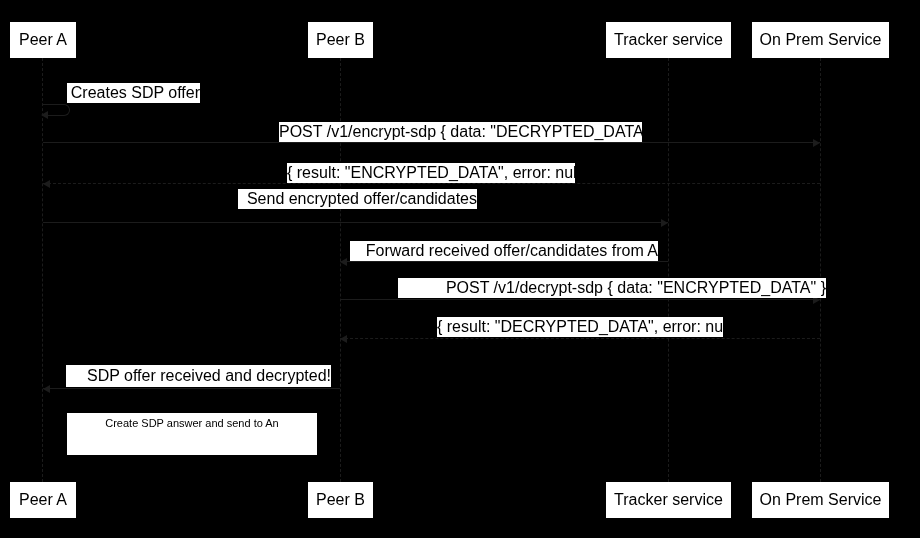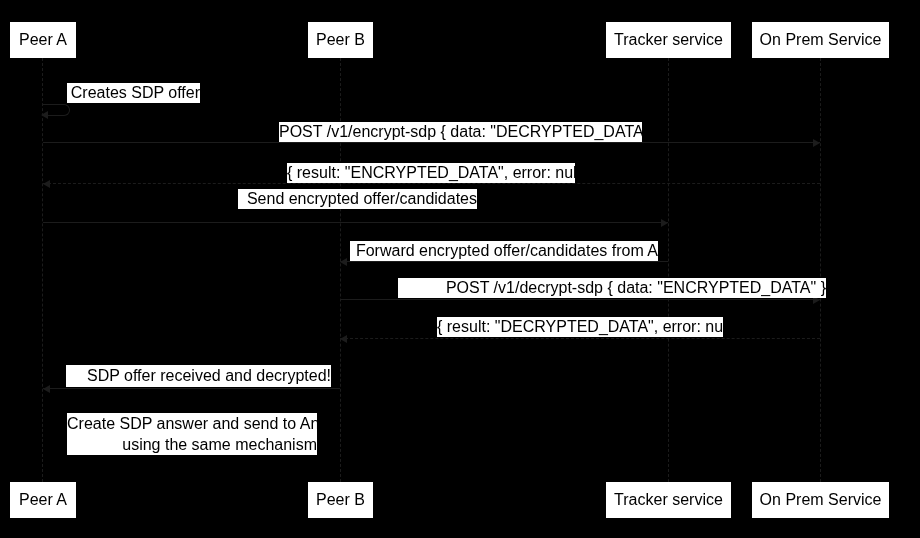--- a/index.html
+++ b/index.html
@@ -16,21 +16,21 @@
     font-size:16px;white-space:nowrap;
   }
   .msg{
     position:absolute;height:20px;line-height:20px;
     background:var(--label_background,#fff);color:var(--label_text,#000);
     font-size:16px;text-align:right;white-space:nowrap;
   }
   .note{
     position:absolute;
     background:var(--label_background,#fff);color:var(--label_text,#000);
-    font-size:16px;line-height:21px;text-align:right;white-space:nowrap;
+    font-size:11px;line-height:21px;text-align:center;white-space:nowrap;
   }
   .note span{display:block;}
   .lifeline{
     position:absolute;top:58px;height:424px;width:0;
     border-left:1px dashed var(--line,#1c1c1c);
   }
   .arrow{position:absolute;height:0;border-top:1px solid var(--line,#1c1c1c);}
   .arrow.dashed{border-top-style:dashed;}
   .head{position:absolute;top:-4px;width:0;height:0;
     border-top:4px solid transparent;border-bottom:4px solid transparent;}
@@ -79,28 +79,27 @@
 
   <div class="actor" style="left:10px;top:22px;width:66px;">Peer A</div>
   <div class="actor" style="left:308px;top:22px;width:65px;">Peer B</div>
   <div class="actor" style="left:606px;top:22px;width:125px;">Tracker service</div>
   <div class="actor" style="left:752px;top:22px;width:137px;">On Prem Service</div>
 
   <div class="msg" style="left:67px;top:83px;width:133px;">Creates SDP offer</div>
   <div class="msg" style="left:240px;top:122px;width:363px;margin-left:39px;">POST /v1/encrypt-sdp { data: "DECRYPTED_DATA" }</div>
   <div class="msg" style="left:287px;top:163px;width:288px;">{ result: "ENCRYPTED_DATA", error: null }</div>
   <div class="msg" style="left:238px;top:189px;width:239px;">Send encrypted offer/candidates</div>
-  <div class="msg" style="left:350px;top:241px;width:308px;">Forward encrypted offer/candidates from A</div>
+  <div class="msg" style="left:350px;top:241px;width:308px;">Forward received offer/candidates from A</div>
   <div class="msg" style="left:398px;top:278px;width:428px;">POST /v1/decrypt-sdp { data: "ENCRYPTED_DATA" }</div>
   <div class="msg" style="left:437px;top:317px;width:286px;">{ result: "DECRYPTED_DATA", error: null }</div>
   <div class="msg" style="left:66px;top:365px;width:251px;height:22px;line-height:22px;padding-left:14px;">SDP offer received and decrypted!</div>
 
   <div class="note" style="left:67px;top:413px;width:250px;height:42px;">
     <span>Create SDP answer and send to An</span>
-    <span>using the same mechanism</span>
   </div>
 
   <div class="actor" style="left:10px;top:482px;width:66px;">Peer A</div>
   <div class="actor" style="left:308px;top:482px;width:65px;">Peer B</div>
   <div class="actor" style="left:606px;top:482px;width:125px;">Tracker service</div>
   <div class="actor" style="left:752px;top:482px;width:137px;">On Prem Service</div>
 
 </div>
 
 </body></html>

